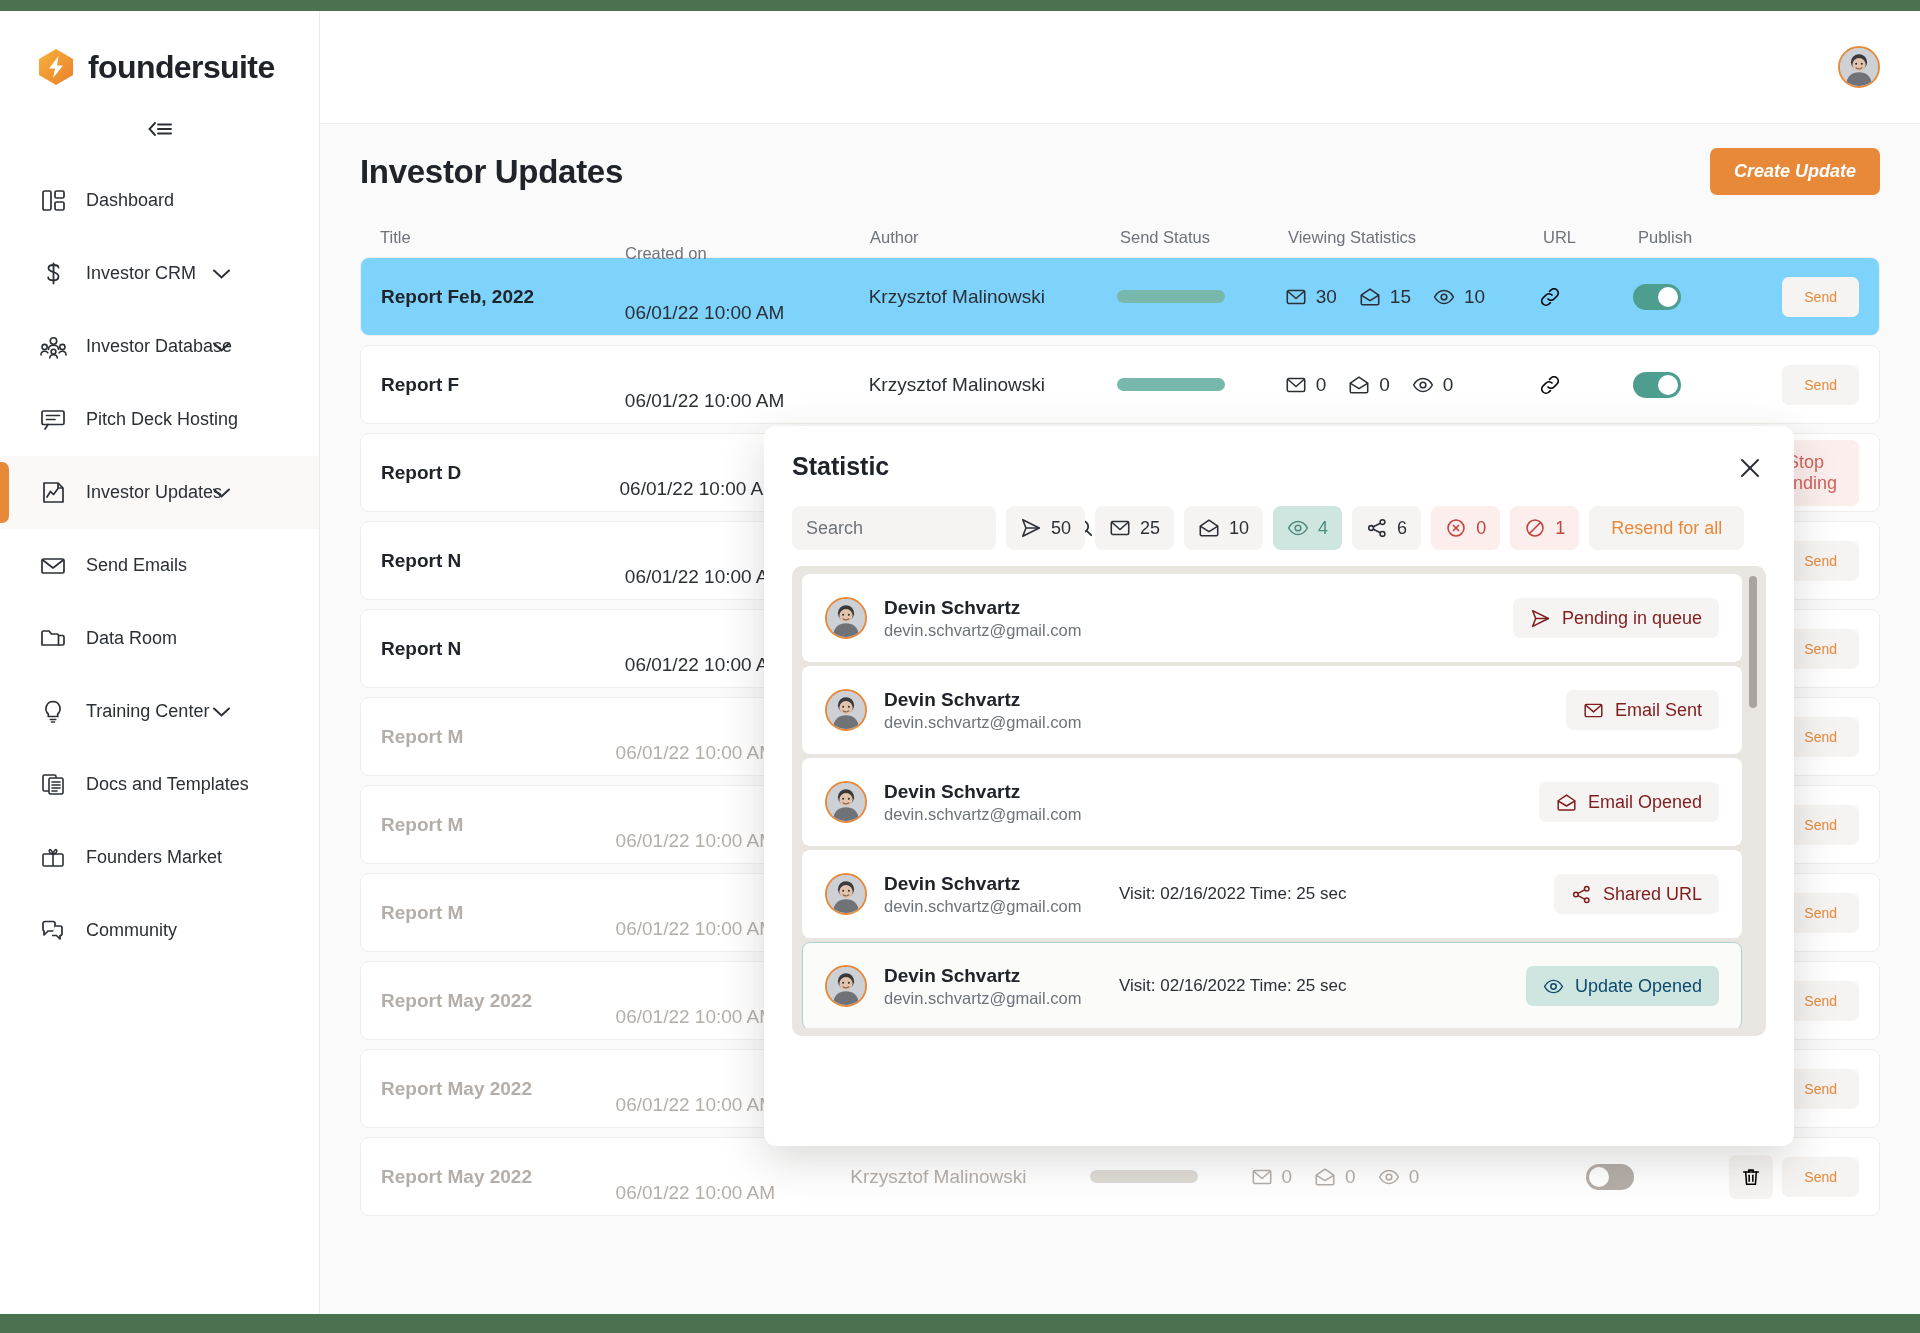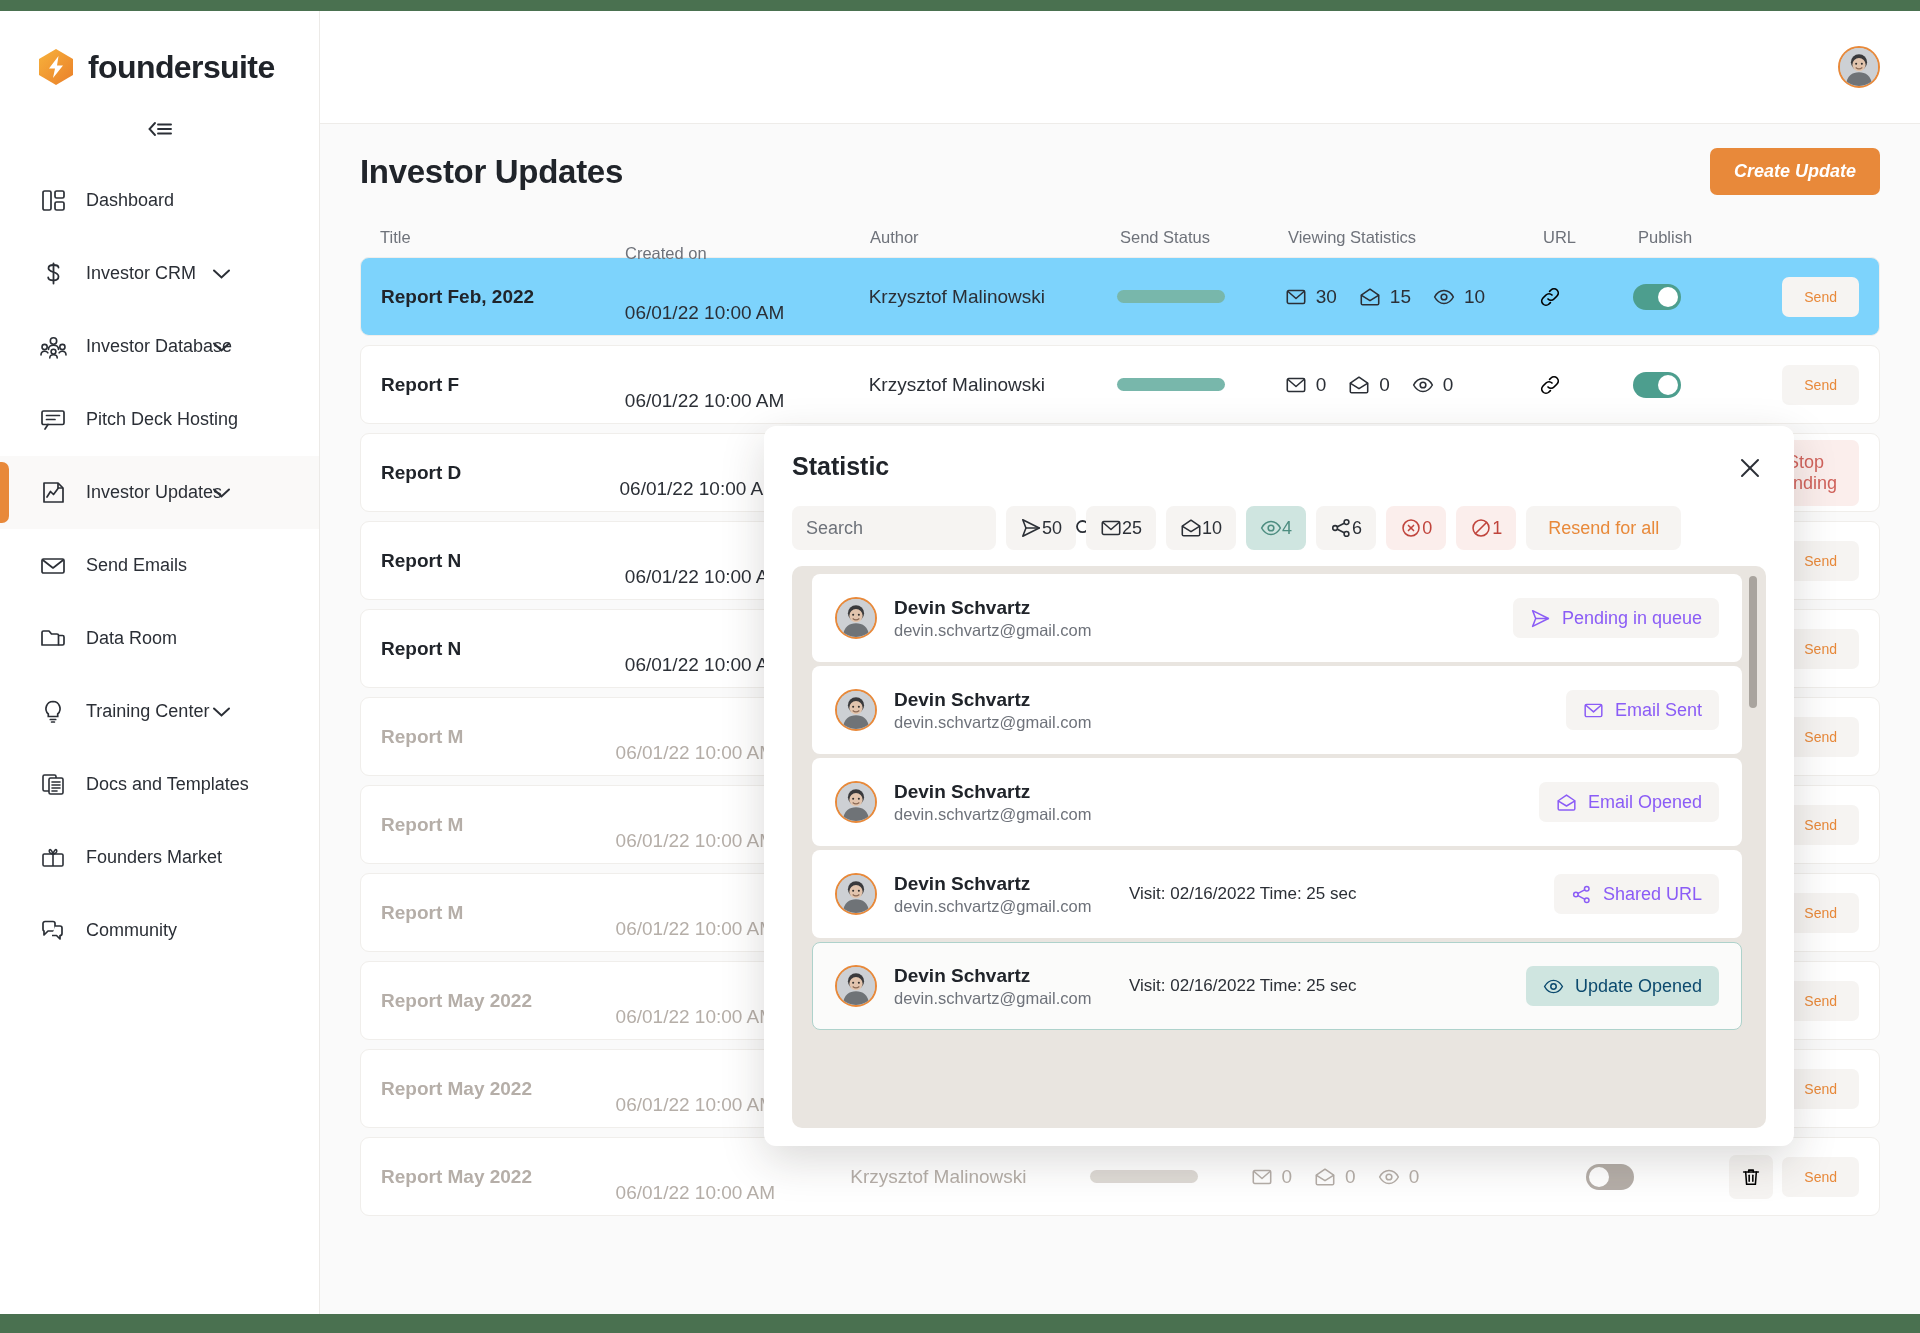--- a/index.html
+++ b/index.html
@@ -134,55 +134,55 @@
     width: 204px; height: 44px; background: #f6f4f2; border-radius: 8px;
     display: flex; align-items: center; padding: 0 14px; gap: 10px;
   }
   .search-box input {
     flex: 1; border: none; background: transparent; outline: none;
     font-size: 18px; color: #2b2f36; font-family: "Liberation Sans", sans-serif;
   }
   .search-box input::placeholder { color: #6e727a; }
   .pill {
     height: 44px; min-width: 60px; border-radius: 8px; background: #f6f4f2;
-    display: flex; align-items: center; justify-content: center; 
+    display: flex; align-items: center; justify-content: center; gap: 9px;
     padding: 0 14px; font-size: 18px; color: #2b2f36; cursor: pointer; border: none;
     font-family: "Liberation Sans", sans-serif;
     text-align: center;
   }
   .pill.teal { background: #cfe5e0; color: #4d8d80; }
   .pill.red  { background: #fbeeec; color: #c0443c; }
   .resend-all {
     height: 44px; border-radius: 8px; background: #f6f4f2; border: none;
     padding: 0 22px; font-size: 18px; color: #e8893a; cursor: pointer;
     font-family: "Liberation Sans", sans-serif;
   }
 
   .list-wrap {
-    margin-top: 16px; height: 562px; background: #e9e5e0; border-radius: 10px;
-    padding: 8px 8px 8px 20px; position: relative; overflow: hidden;
+    margin-top: 16px; height: 470px; background: #e9e5e0; border-radius: 10px;
+    padding: 8px 8px 8px 10px; position: relative; overflow: hidden;
   }
   .list-scroll { height: 100%; overflow: hidden; padding-right: 16px; }
   .m-row {
     display: flex; align-items: center; height: 88px;
     background: #fff; border-radius: 8px; margin-bottom: 4px; padding: 0 22px;
     border: 1px solid transparent;
   }
   .m-row.sel-teal { background: #fbfbfa; border-color: #aed2cb; }
   .m-avatar {
     width: 42px; height: 42px; border-radius: 50%; border: 2.5px solid #e8893a;
     overflow: hidden; background: #c9ccd1; flex: none;
   }
   .m-id { margin-left: 17px; width: 235px; }
   .m-name { font-size: 19px; font-weight: 700; color: #20242a; }
   .m-mail { font-size: 16.5px; color: #6e727a; margin-top: 2px; }
   .m-meta { flex: 1; font-size: 17px; color: #2b2f36; }
   .m-badge {
     display: flex; align-items: center; gap: 11px; height: 40px;
-    border-radius: 7px; padding: 0 17px; font-size: 18px; color: #8b5cf6; background: #f6f4f2;
+    border-radius: 7px; padding: 0 17px; font-size: 18px; color: #7f1d1d; background: #f6f4f2;
   }
   .m-badge.teal { background: #cfe5e0; color: #0c4a6e; }
 
   .vscroll {
     position: absolute; right: 9px; top: 10px; width: 8px; height: 452px;
     border-radius: 4px; background: transparent;
   }
   .vscroll .thumb { position: absolute; top: 0; width: 8px; height: 132px; border-radius: 4px; background: #a9a49e; }
 
   svg { display: block; }

